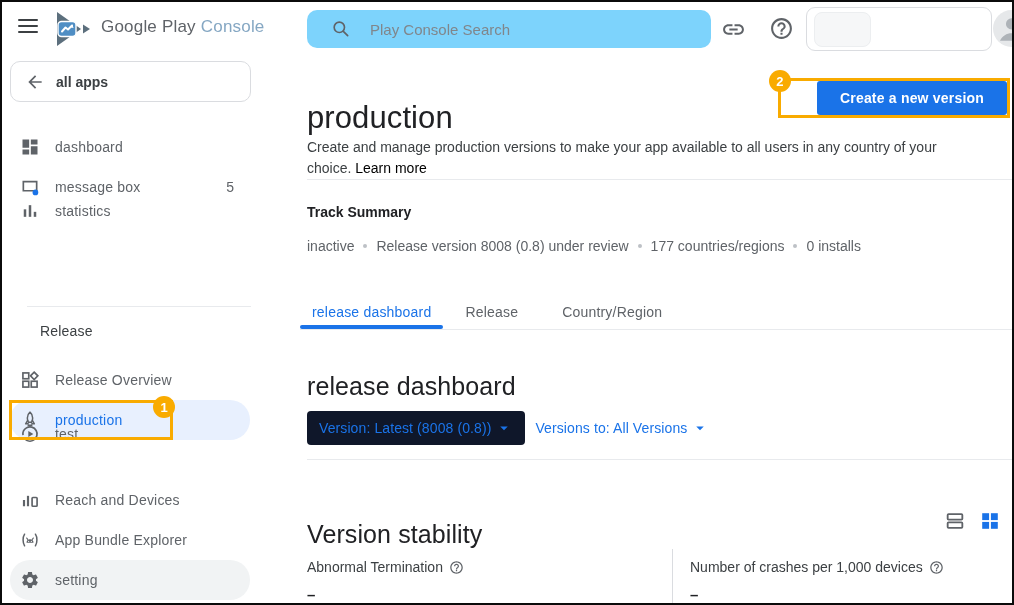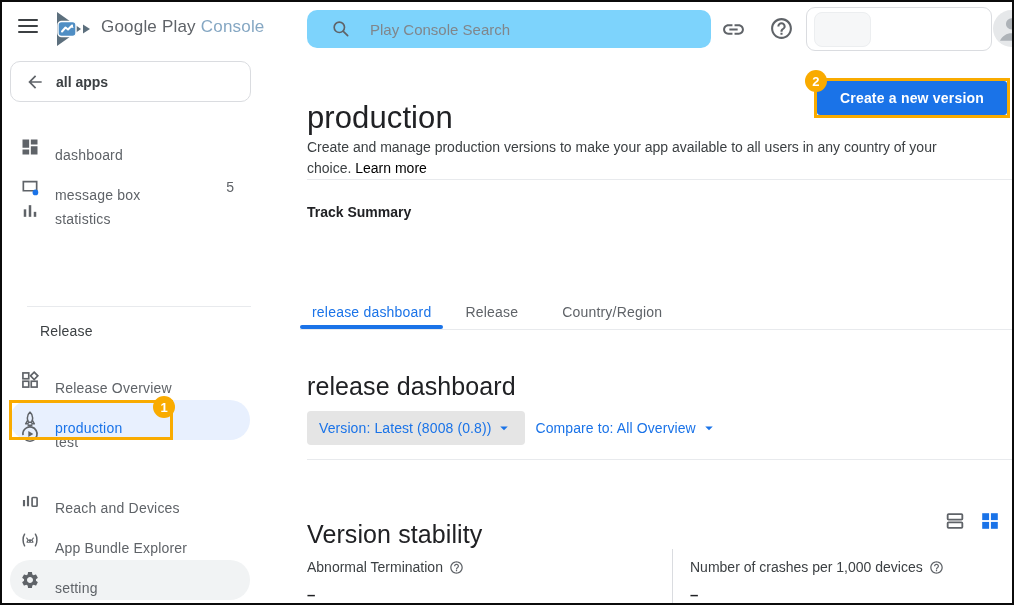--- a/index.html
+++ b/index.html
@@ -13,21 +13,21 @@
   .logo{position:absolute;left:52px;top:9px;}
   .brand{position:absolute;left:99px;top:15px;font-size:17px;white-space:nowrap;letter-spacing:.2px;}
   .brand .b1{color:#5f6368;font-weight:500;}
   .brand .b2{color:#85a7c3;font-weight:400;}
   .all-apps{position:absolute;left:8px;top:59px;width:239px;height:39px;border:1px solid #dadce0;
             border-radius:10px;display:flex;align-items:center;cursor:pointer;background:#fff;}
   .all-apps .lbl{margin-left:11px;font-size:14px;font-weight:700;color:#3c4043;}
   .all-apps .arr{margin-left:14px;}
   .side-item{position:absolute;left:0;right:0;height:40px;cursor:pointer;}
   .side-item .icn{position:absolute;left:18px;top:10px;}
-  .side-item .lbl{position:absolute;left:53px;top:12px;font-size:14px;color:#5f6368;letter-spacing:.2px;white-space:nowrap;margin-top:8px;}
+  .side-item .lbl{position:absolute;left:53px;top:12px;font-size:14px;color:#5f6368;letter-spacing:.2px;white-space:nowrap;}
   .side-item .count{position:absolute;right:32px;top:12px;font-size:14px;color:#5f6368;}
   .side-item .trail{position:absolute;left:208px;top:11px;}
   .side-divider{position:absolute;left:25px;top:304px;width:224px;height:1px;background:#e8eaed;}
   .side-section{position:absolute;left:38px;top:321px;font-size:14px;color:#3c4043;letter-spacing:.2px;}
   .prod-pill{position:absolute;left:8px;right:16px;top:398px;height:40px;background:#e8f0fe;border-radius:20px;}
   .prod-box{position:absolute;left:7px;top:398px;width:164px;height:40px;border:3px solid #f9ab00;box-sizing:border-box;pointer-events:none;z-index:3;}
   .step-badge{position:absolute;width:22px;height:22px;border-radius:50%;background:#f9ab00;color:#fff;
               font-size:13px;font-weight:700;display:flex;align-items:center;justify-content:center;z-index:4;}
   .badge-1{left:151px;top:394px;}
   .item-active .lbl{color:#1a73e8;font-weight:500;}
@@ -41,37 +41,37 @@
   .search-box input{border:none;background:transparent;outline:none;margin-left:17px;font-size:15px;
                     color:#3c4043;font-family:"Liberation Sans",sans-serif;width:300px;}
   .search-box input::placeholder{color:#80868b;}
   .top-ic{position:absolute;cursor:pointer;}
   .acct-box{position:absolute;left:540px;top:5px;width:184px;height:42px;border:1px solid #dadce0;border-radius:9px;cursor:pointer;background:#fff;}
   .acct-blur{position:absolute;left:7px;top:4px;width:55px;height:33px;background:#f6f7f8;border:1px solid #eceef0;border-radius:8px;}
   .avatar{position:absolute;left:727px;top:8px;width:37px;height:37px;border-radius:50%;background:#e6e8ea;cursor:pointer;overflow:hidden;}
   .h1{position:absolute;left:41px;top:77px;font-size:31px;font-weight:500;color:#202124;letter-spacing:.1px;}
   .create-wrap{position:absolute;right:2px;top:76px;border:3px solid #f9ab00;}
   .create-btn{display:block;background:#1a73e8;color:#fff;border:none;font-family:"Liberation Sans",sans-serif;
-              font-size:14px;font-weight:700;padding:9px 23px;border-radius:3px;cursor:pointer;letter-spacing:.2px;}
+              font-size:14px;font-weight:700;padding:9px 23px;border-radius:3px;cursor:pointer;letter-spacing:.2px;margin-left:36px;}
   .badge-2{left:-12px;top:-11px;}
   .desc{position:absolute;left:41px;top:121px;width:664px;font-size:14px;line-height:21px;color:#3c4043;}
   .link{color:#000000;text-decoration:none;cursor:pointer;}
   .divider{position:absolute;left:41px;right:0;height:1px;background:#e8eaed;}
   .track-title{position:absolute;left:41px;top:202px;font-size:14px;font-weight:700;color:#202124;}
   .track-row{position:absolute;left:41px;top:236px;display:flex;align-items:center;gap:9px;font-size:14px;color:#5f6368;}
   .dot{width:4px;height:4px;border-radius:50%;background:#bdc1c6;}
   .tabs{position:absolute;left:34px;top:297px;height:26px;display:flex;align-items:center;}
   .tab{padding:0 12px;font-size:14px;color:#5f6368;cursor:pointer;position:relative;height:26px;line-height:26px;letter-spacing:.2px;}
   .tab.active{color:#1a73e8;font-weight:500;}
   .tab.active::after{content:"";position:absolute;left:0;right:0;bottom:-4px;height:4px;border-radius:4px;background:#1a73e8;z-index:2;}
   .tab-2{margin-left:10px;} .tab-3{margin-left:20px;}
   .h2{position:absolute;left:41px;font-size:25px;font-weight:500;color:#202124;letter-spacing:.1px;}
   .filters{position:absolute;left:41px;top:409px;display:flex;align-items:center;gap:10px;}
   .filter{display:flex;align-items:center;height:34px;font-size:14px;font-weight:500;color:#1a73e8;cursor:pointer;letter-spacing:.1px;}
-  .filter.pill{background:#e5e5e5;border-radius:4px;padding:0 12px;}
+  .filter.pill{background:#0f172a;border-radius:4px;padding:0 12px;}
   .filter .caret{margin-left:4px;}
   .view-toggles{position:absolute;left:678px;top:508px;display:flex;align-items:center;gap:13px;}
   .vt{cursor:pointer;}
   .stat-divider{position:absolute;left:406px;top:547px;bottom:0;width:1px;background:#dadce0;}
   .stat{position:absolute;top:557px;}
   .stat-l{left:41px;} .stat-r{left:424px;}
   .stat .lblrow{display:flex;align-items:center;gap:6px;font-size:14px;color:#3c4043;text-align:right;}
   .stat .val{margin-top:11px;font-size:15px;font-weight:700;color:#202124;}
 </style>
 </head>
@@ -217,39 +217,48 @@
     <h1 class="h1">production</h1>
     <div class="create-wrap">
       <button class="create-btn">Create a new version</button>
       <div class="step-badge badge-2">2</div>
     </div>
     <p class="desc"><span>Create and manage production versions to make your app available to all users in any country of your choice.</span> <a class="link">Learn more</a></p>
 
     <div class="divider" style="top:177px;"></div>
 
     <div class="track-title">Track Summary</div>
+    <div class="track-row">
+      <span>inactive</span>
+      <span class="dot"></span>
+      <span>Release version 8008 (0.8) under review</span>
+      <span class="dot"></span>
+      <span>177 countries/regions</span>
+      <span class="dot"></span>
+      <span>0 installs</span>
+    </div>
 
     <div class="tabs">
       <div class="tab active">release dashboard</div>
       <div class="tab tab-2">Release</div>
       <div class="tab tab-3">Country/Region</div>
     </div>
     <div class="divider" style="top:327px;left:34px;"></div>
 
     <h2 class="h2" style="top:349px;">release dashboard</h2>
 
     <div class="filters">
       <div class="filter pill">
         <span>Version: Latest (8008 (0.8))</span>
         <svg class="caret" width="18" height="18" viewBox="0 0 24 24">
             <path fill="#1a73e8" d="M7 10l5 5 5-5z"></path>
           </svg>
       </div>
       <div class="filter">
-        <span>Compare to: All Overview</span>
+        <span>Versions to: All Versions</span>
         <svg class="caret" width="18" height="18" viewBox="0 0 24 24">
             <path fill="#1a73e8" d="M7 10l5 5 5-5z"></path>
           </svg>
       </div>
     </div>
 
     <div class="divider" style="top:457px;"></div>
 
     <h2 class="h2" style="top:497px;">Version stability</h2>
     <div class="view-toggles">

